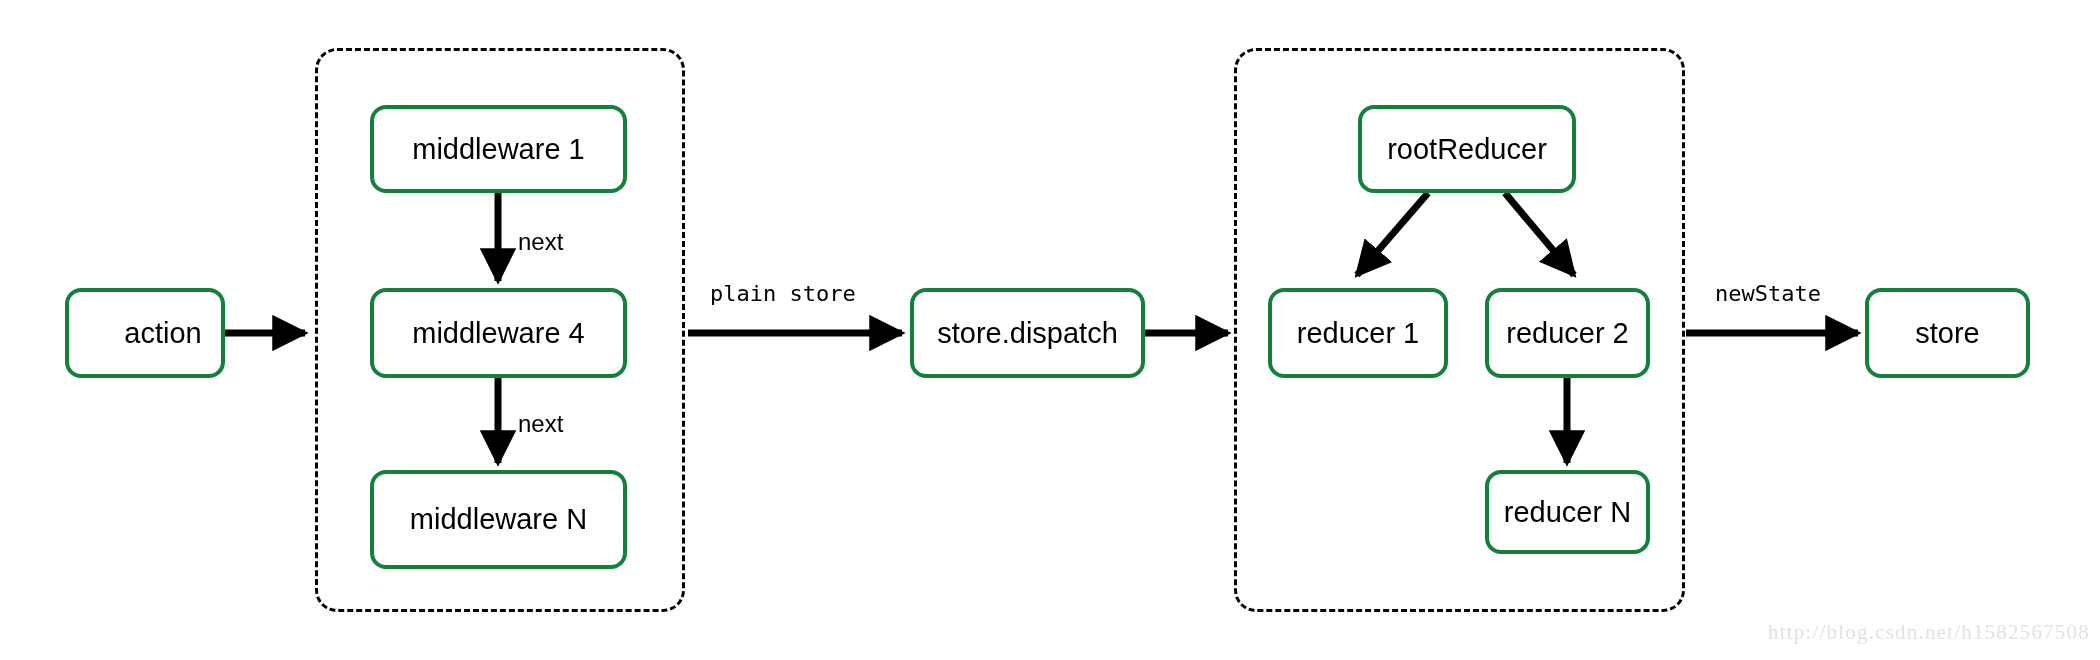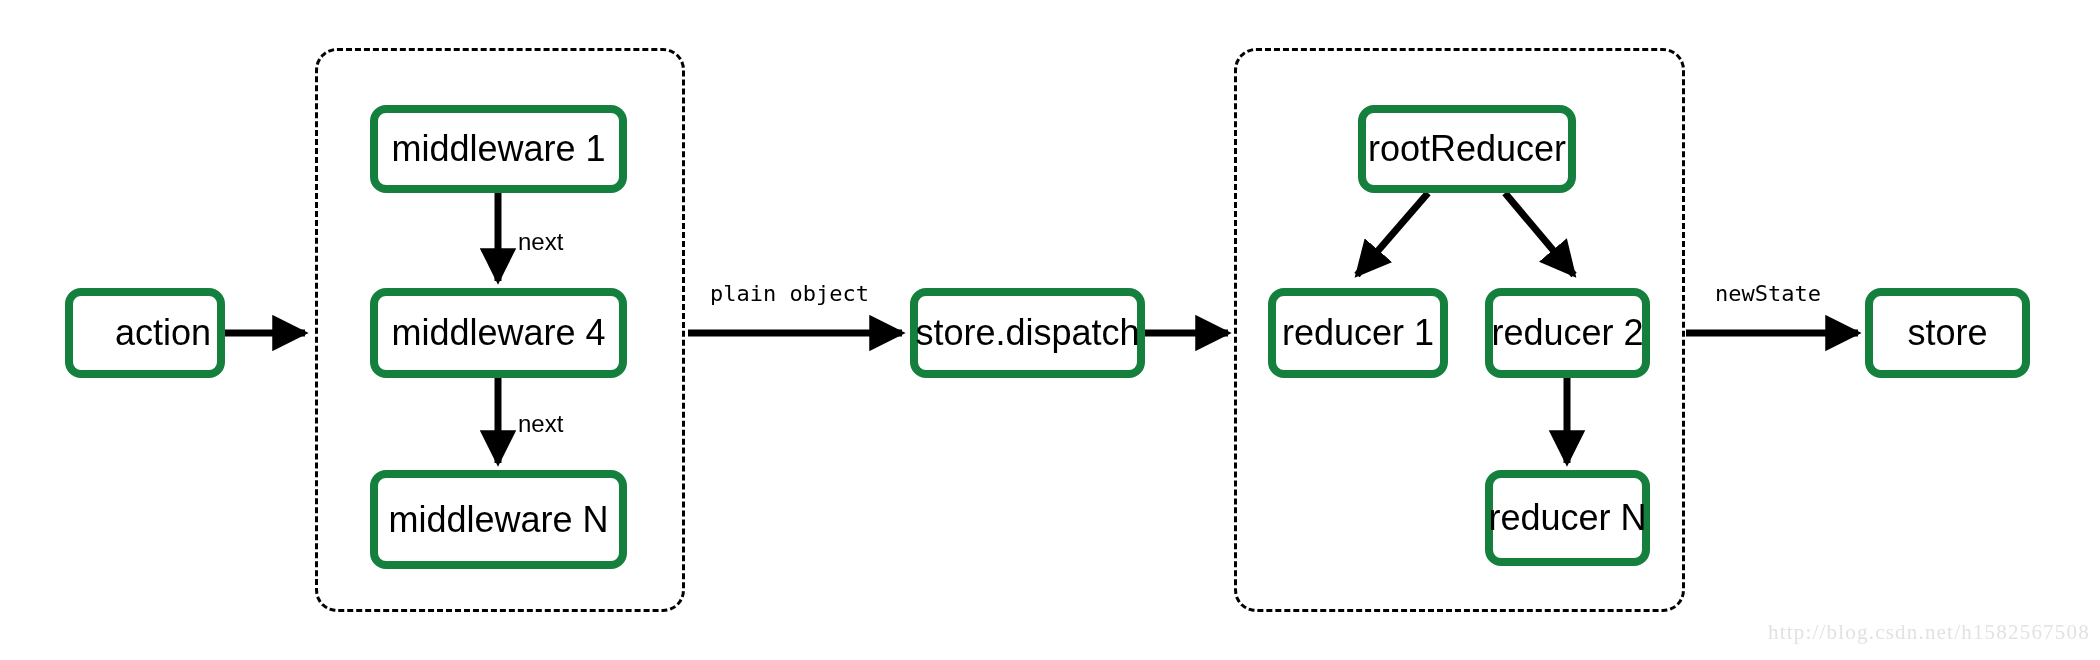--- a/index.html
+++ b/index.html
@@ -18,28 +18,28 @@
   .diagram-svg {
     position: absolute;
     left: 0;
     top: 0;
     width: 2100px;
     height: 660px;
   }
   .node {
     position: absolute;
     box-sizing: border-box;
-    border: 8px solid #15803d;
+    border: 4px solid #15803d;
     border-radius: 16px;
     background: #ffffff;
     display: flex;
     align-items: center;
     justify-content: center;
     font-family: "Liberation Sans", sans-serif;
-    font-size: 36px;
+    font-size: 29px;
     color: #000000;
     line-height: 1;
     white-space: nowrap;
   }
   .group-box {
     position: absolute;
     box-sizing: border-box;
     border: 3px dashed #000000;
     border-radius: 22px;
     background: transparent;
@@ -113,27 +113,27 @@
   <div class="node" style="left:370px; top:470px; width:257px; height:99px;">middleware N</div>
 
   <div class="node" style="left:910px; top:288px; width:235px; height:90px;">store.dispatch</div>
 
   <div class="node" style="left:1358px; top:105px; width:218px; height:88px;">rootReducer</div>
 
   <div class="node" style="left:1268px; top:288px; width:180px; height:90px;">reducer 1</div>
 
   <div class="node" style="left:1485px; top:288px; width:165px; height:90px;">reducer 2</div>
 
-  <div class="node" style="left:1485px; top:470px; width:165px; height:96px;">reducer N</div>
+  <div class="node" style="left:1485px; top:470px; width:165px; height:84px;">reducer N</div>
 
   <div class="node" style="left:1865px; top:288px; width:165px; height:90px;">store</div>
 
   <div class="edge-label-sans" style="left:518px; top:230px;">next</div>
 
   <div class="edge-label-sans" style="left:518px; top:412px;">next</div>
 
-  <div class="edge-label" style="left:710px; top:283px;">plain object</div>
+  <div class="edge-label" style="left:710px; top:283px;">plain store</div>
 
   <div class="edge-label" style="left:1715px; top:283px;">newState</div>
 
   <div class="watermark" style="left:1768px; top:622px;">http://blog.csdn.net/h1582567508</div>
 
 </div>
 
 </body></html>

